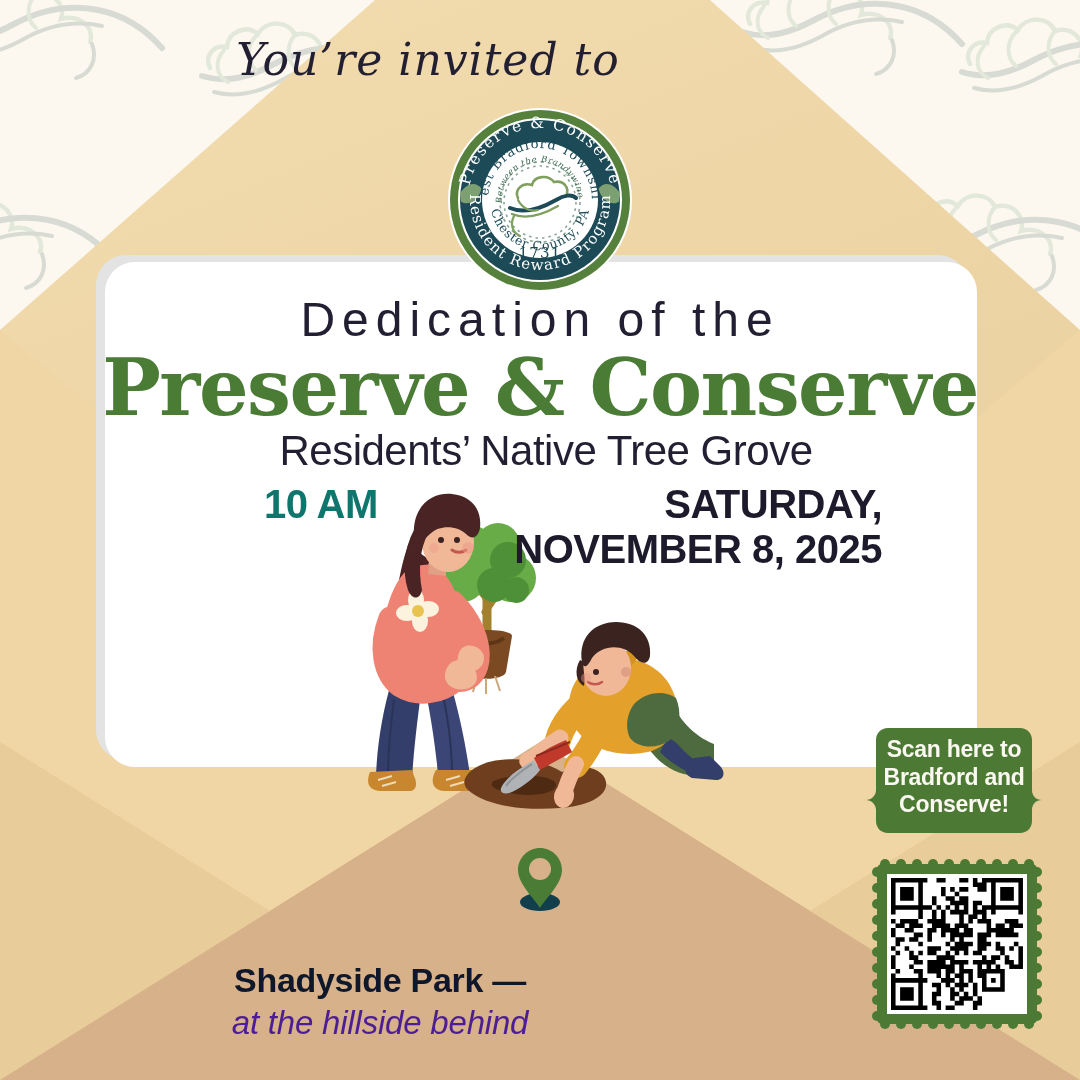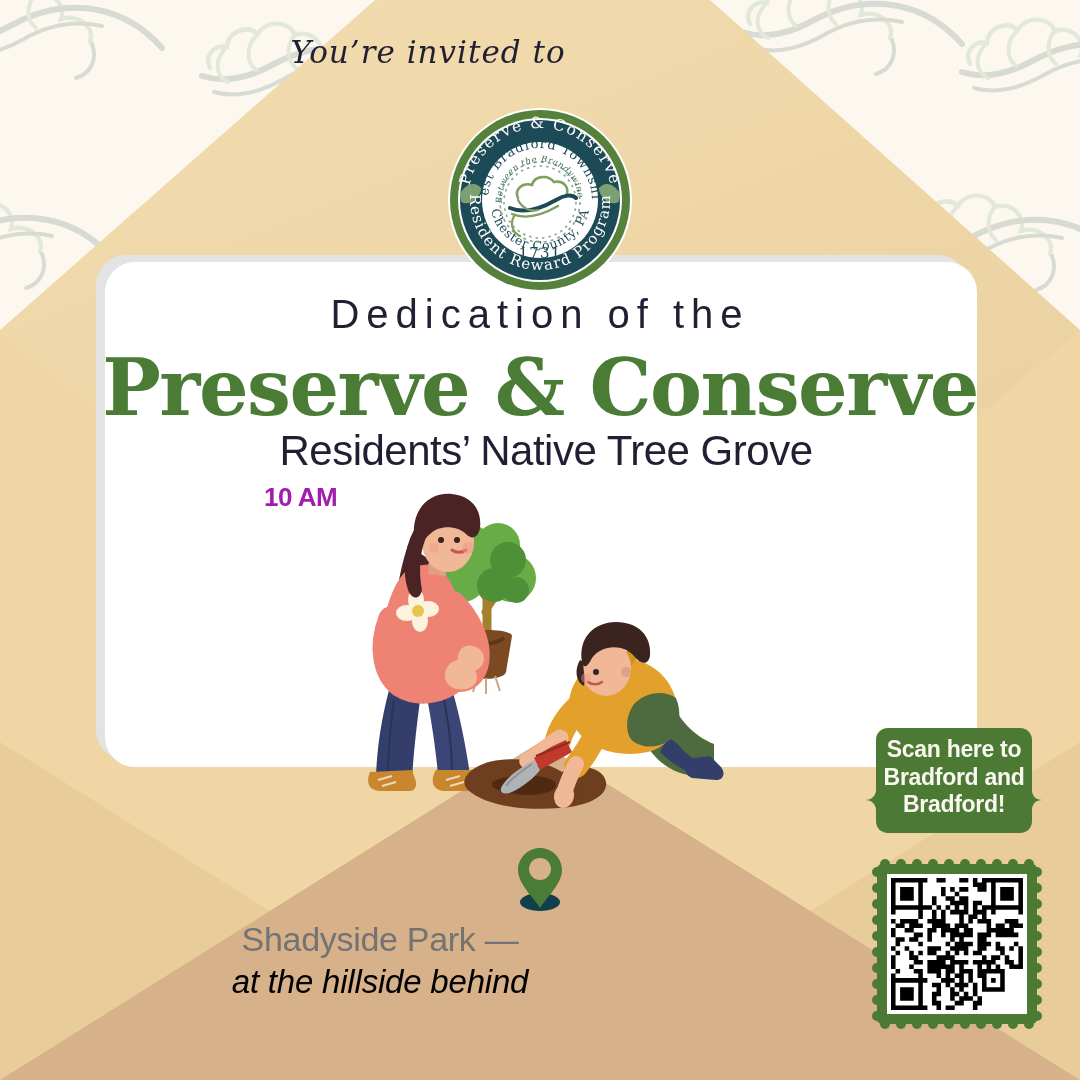--- a/index.html
+++ b/index.html
@@ -26,30 +26,30 @@
     border-radius:30px;
     box-shadow:-9px -7px 0 0 #E3E3E3;
   }
 
   
   #invited {
     position:absolute; left:0; top:34px; width:856px;
     text-align:center;
     font-family:"DejaVu Serif", serif;
     font-style:italic;
-    font-size:31px;
+    font-size:44px;
     letter-spacing:1px;
     color:#231F33;
     z-index:30;
   }
   #dedication {
     position:absolute; left:0; top:292px; width:1080px;
     text-align:center;
     font-family:"Liberation Sans", sans-serif;
-    font-size:40px;
+    font-size:48px;
     letter-spacing:7px;
     color:#231F33;
     z-index:30;
   }
   #maintitle {
     position:absolute; left:0; top:342px; width:1080px;
     text-align:center;
     font-family:"DejaVu Serif", serif;
     font-weight:bold;
     font-size:78px;
@@ -65,23 +65,23 @@
     font-size:42px;
     letter-spacing:-0.5px;
     color:#231F33;
     z-index:30;
     padding-left:12px;
   }
   #time {
     position:absolute; left:264px; top:482px;
     font-family:"Liberation Sans", sans-serif;
     font-weight:bold;
-    font-size:26px;
+    font-size:40px;
     letter-spacing:-0.5px;
-    color:#a21caf;
+    color:#0f766e;
     z-index:30;
   }
   #datewrap {
     position:absolute; right:198px; top:482px;
     text-align:right;
     font-family:"Liberation Sans", sans-serif;
     font-weight:bold;
     font-size:40px;
     line-height:1.12;
     letter-spacing:-0.5px;
@@ -89,30 +89,31 @@
     z-index:30;
   }
 
   
   #loc-block {
     position:absolute; left:0; top:920px; width:760px;
     text-align:center; z-index:40;
   }
   #loc-name {
     font-family:"Liberation Sans", sans-serif;
-    font-weight:normal;
+    font-weight:bold;
     font-size:34px;
-    color:#737373;
+    color:#0f172a;
     letter-spacing:-0.3px;
+    margin-top:41px;
   }
   .loc-line {
     font-family:"Liberation Sans", sans-serif;
     font-style:italic;
     font-size:33px;
-    color:#000000;
+    color:#4c1d95;
     line-height:1.42;
     letter-spacing:-0.2px;
   }
 
   
   #qr-callout {
     position:absolute; left:866px; top:728px; width:176px; height:99px;
     z-index:40;
   }
   #qr-callout-text {
@@ -391,20 +392,24 @@
     </g>
 
     <text x="94" y="152" text-anchor="middle" font-family="'DejaVu Serif', serif" font-size="15" fill="#1C4A56" letter-spacing="1.2">1731</text>
   </svg>
 
   <div id="invited">You’re invited to</div>
   <div id="dedication">Dedication of the</div>
   <div id="maintitle">Preserve &amp; Conserve</div>
   <div id="subtitle">Residents’ Native Tree Grove</div>
   <div id="time">10 AM</div>
+  <div id="datewrap">
+    <div>SATURDAY,</div>
+    <div>NOVEMBER 8, 2025</div>
+  </div>
 
   <svg style="position:absolute; left:500px; top:840px; width:80px; height:80px; z-index:40" viewBox="0 0 80 80" xmlns="http://www.w3.org/2000/svg">
     <ellipse cx="40" cy="62" rx="20" ry="9" fill="#11404C"></ellipse>
     <path d="M40,8 C28,8 18,18 18,30 C18,44 34,58 40,68 C46,58 62,44 62,30 C62,18 52,8 40,8 Z" fill="#4A7C36"></path>
     <circle cx="40" cy="29" r="11" fill="#D7B189"></circle>
   </svg>
 
   <div id="loc-block">
     <div id="loc-name">Shadyside Park —</div>
     <div class="loc-line">at the hillside behind</div>
@@ -413,21 +418,21 @@
   <div id="qr-callout">
     <svg style="position:absolute; inset:0; width:176px; height:105px" viewBox="0 0 176 105" xmlns="http://www.w3.org/2000/svg">
       <path d="M10,12 C10,5 15,0 22,0 L154,0 C161,0 166,5 166,12 L166,62
                C166,68 170,72 176,72 L176,72 C170,72 166,76 166,82 L166,93
                C166,100 161,105 154,105 L22,105 C15,105 10,100 10,93 L10,82
                C10,76 5,72 0,72 C5,72 10,68 10,62 Z" fill="#4C7A35"></path>
     </svg>
     <div id="qr-callout-text">
       <span>Scan here to</span>
       <span>Bradford and</span>
-      <span>Bradford!</span>
+      <span>Conserve!</span>
     </div>
   </div>
 
   <svg id="qr-stamp" viewBox="0 0 172 172" xmlns="http://www.w3.org/2000/svg">
 
     <g fill="#4C7A35">
       <rect x="6" y="6" width="160" height="160" rx="5"></rect>
       <g>
         <circle cx="6" cy="14" r="5"></circle>
           <circle cx="6" cy="30" r="5"></circle>

